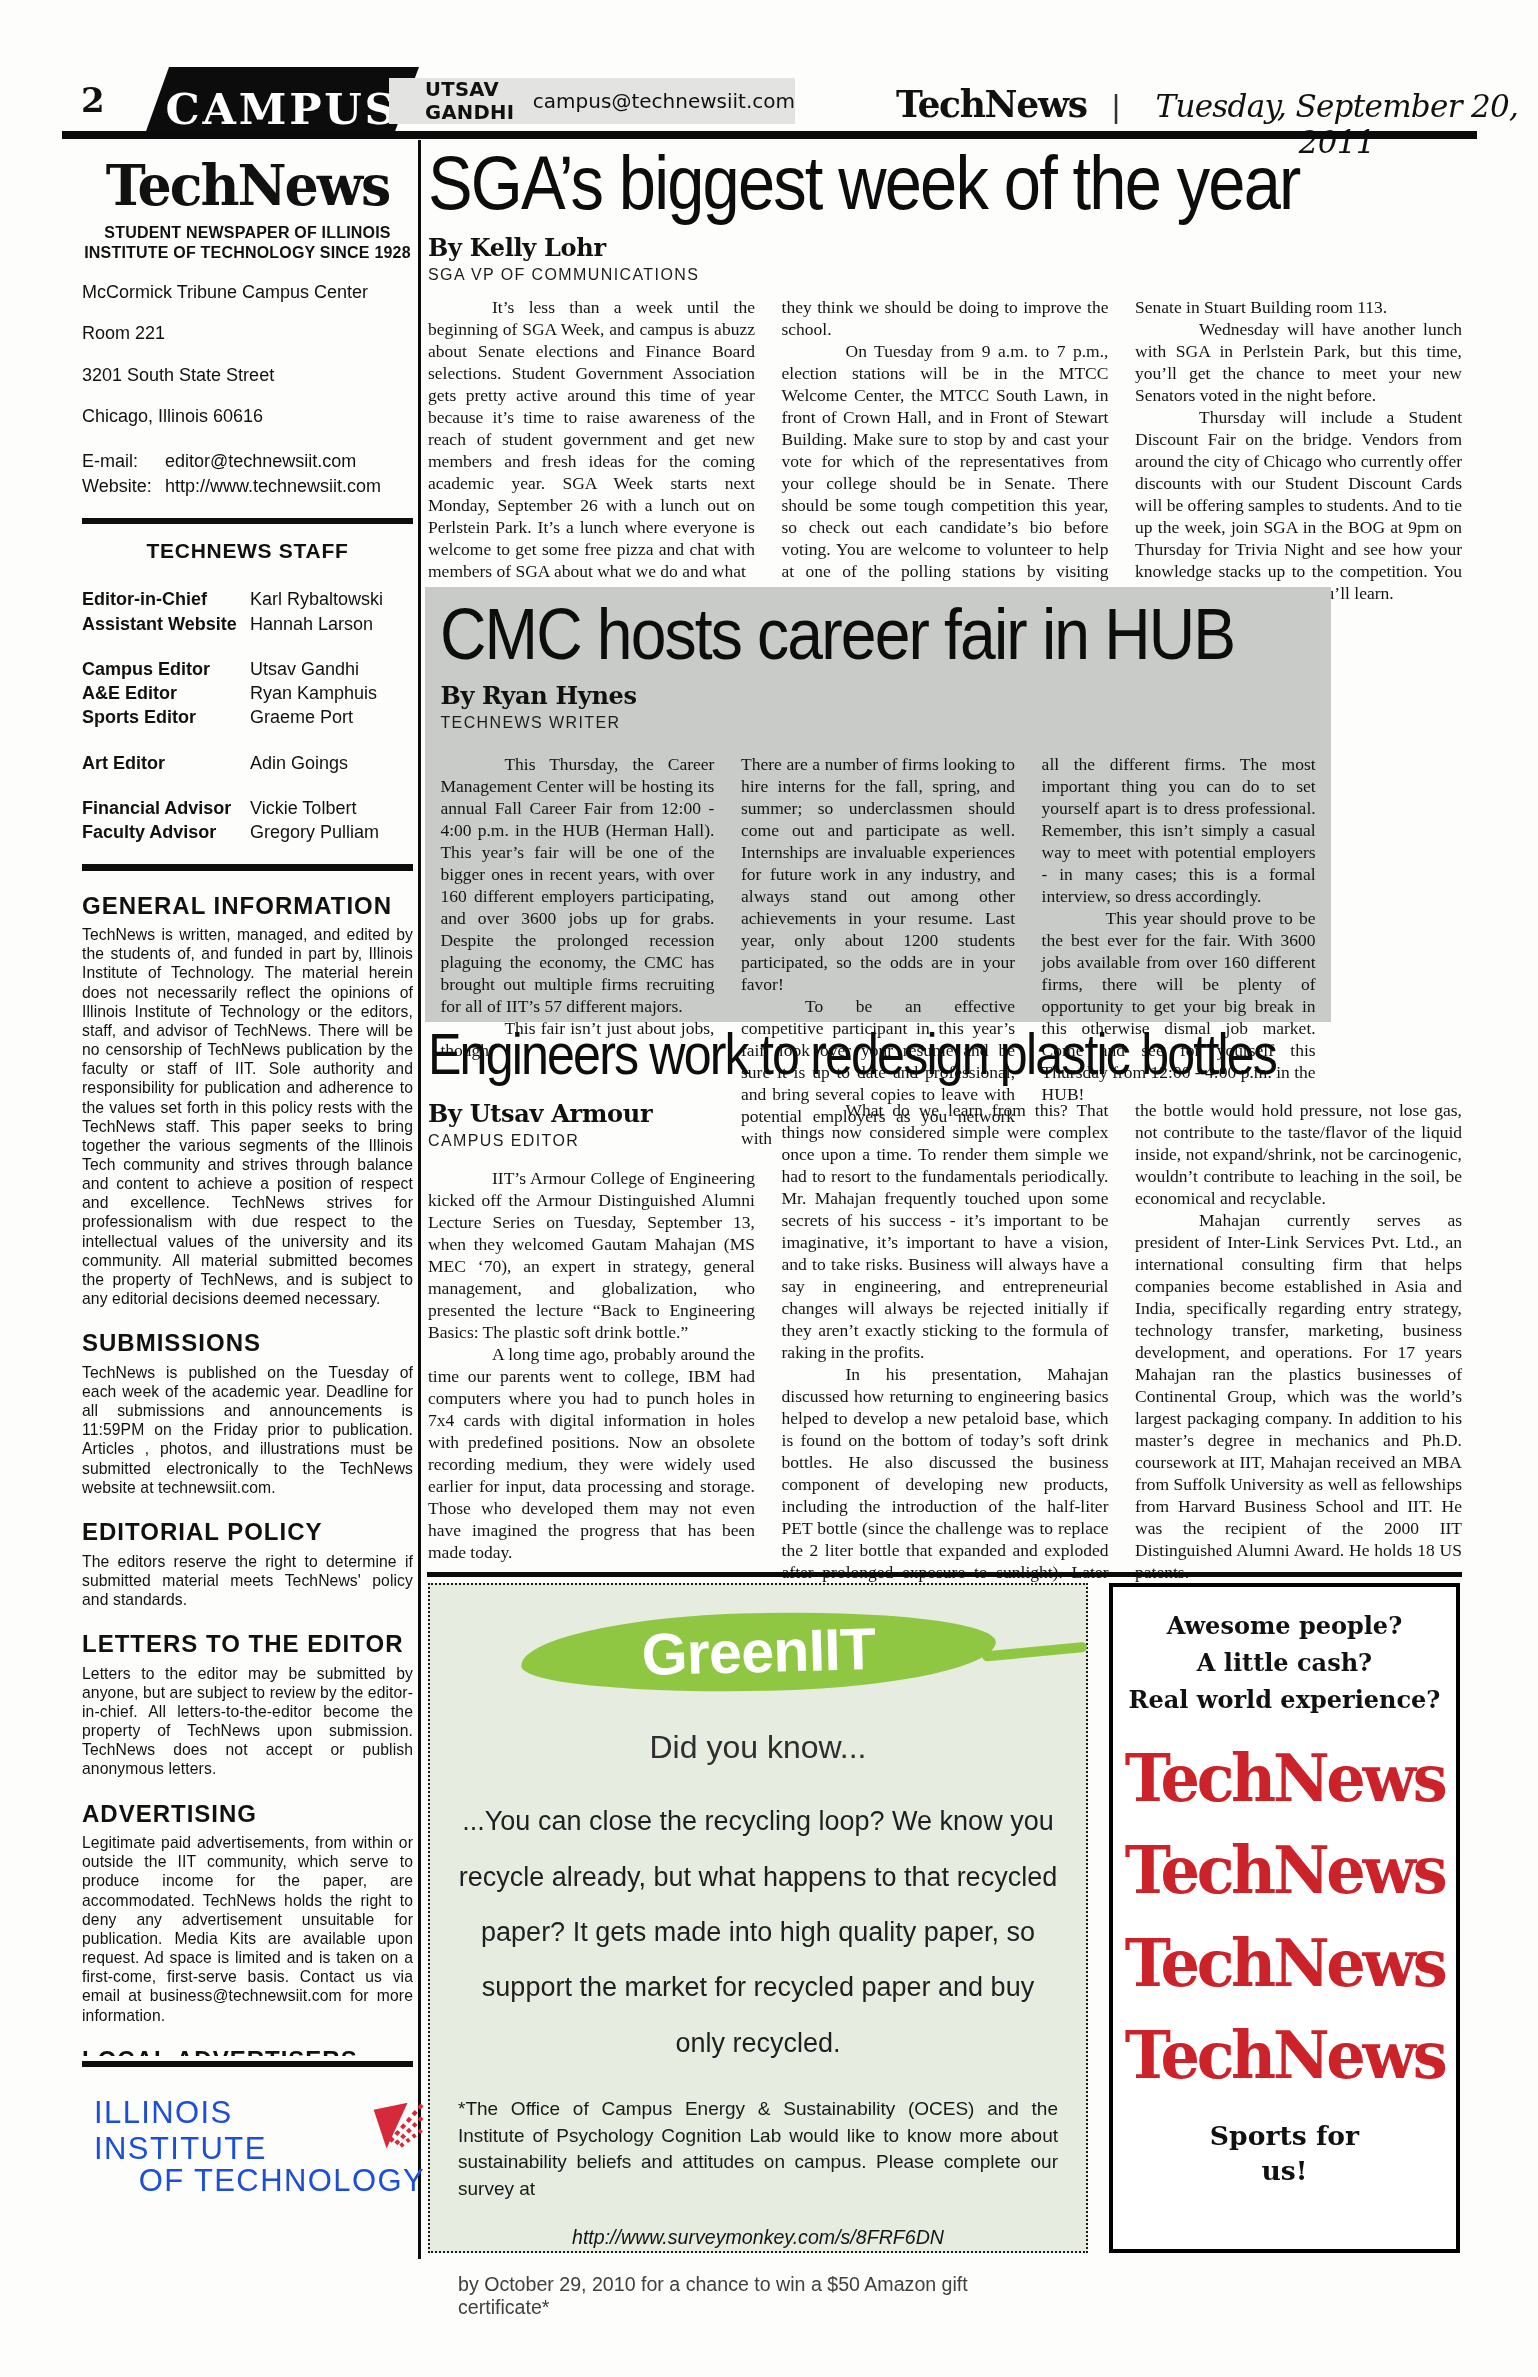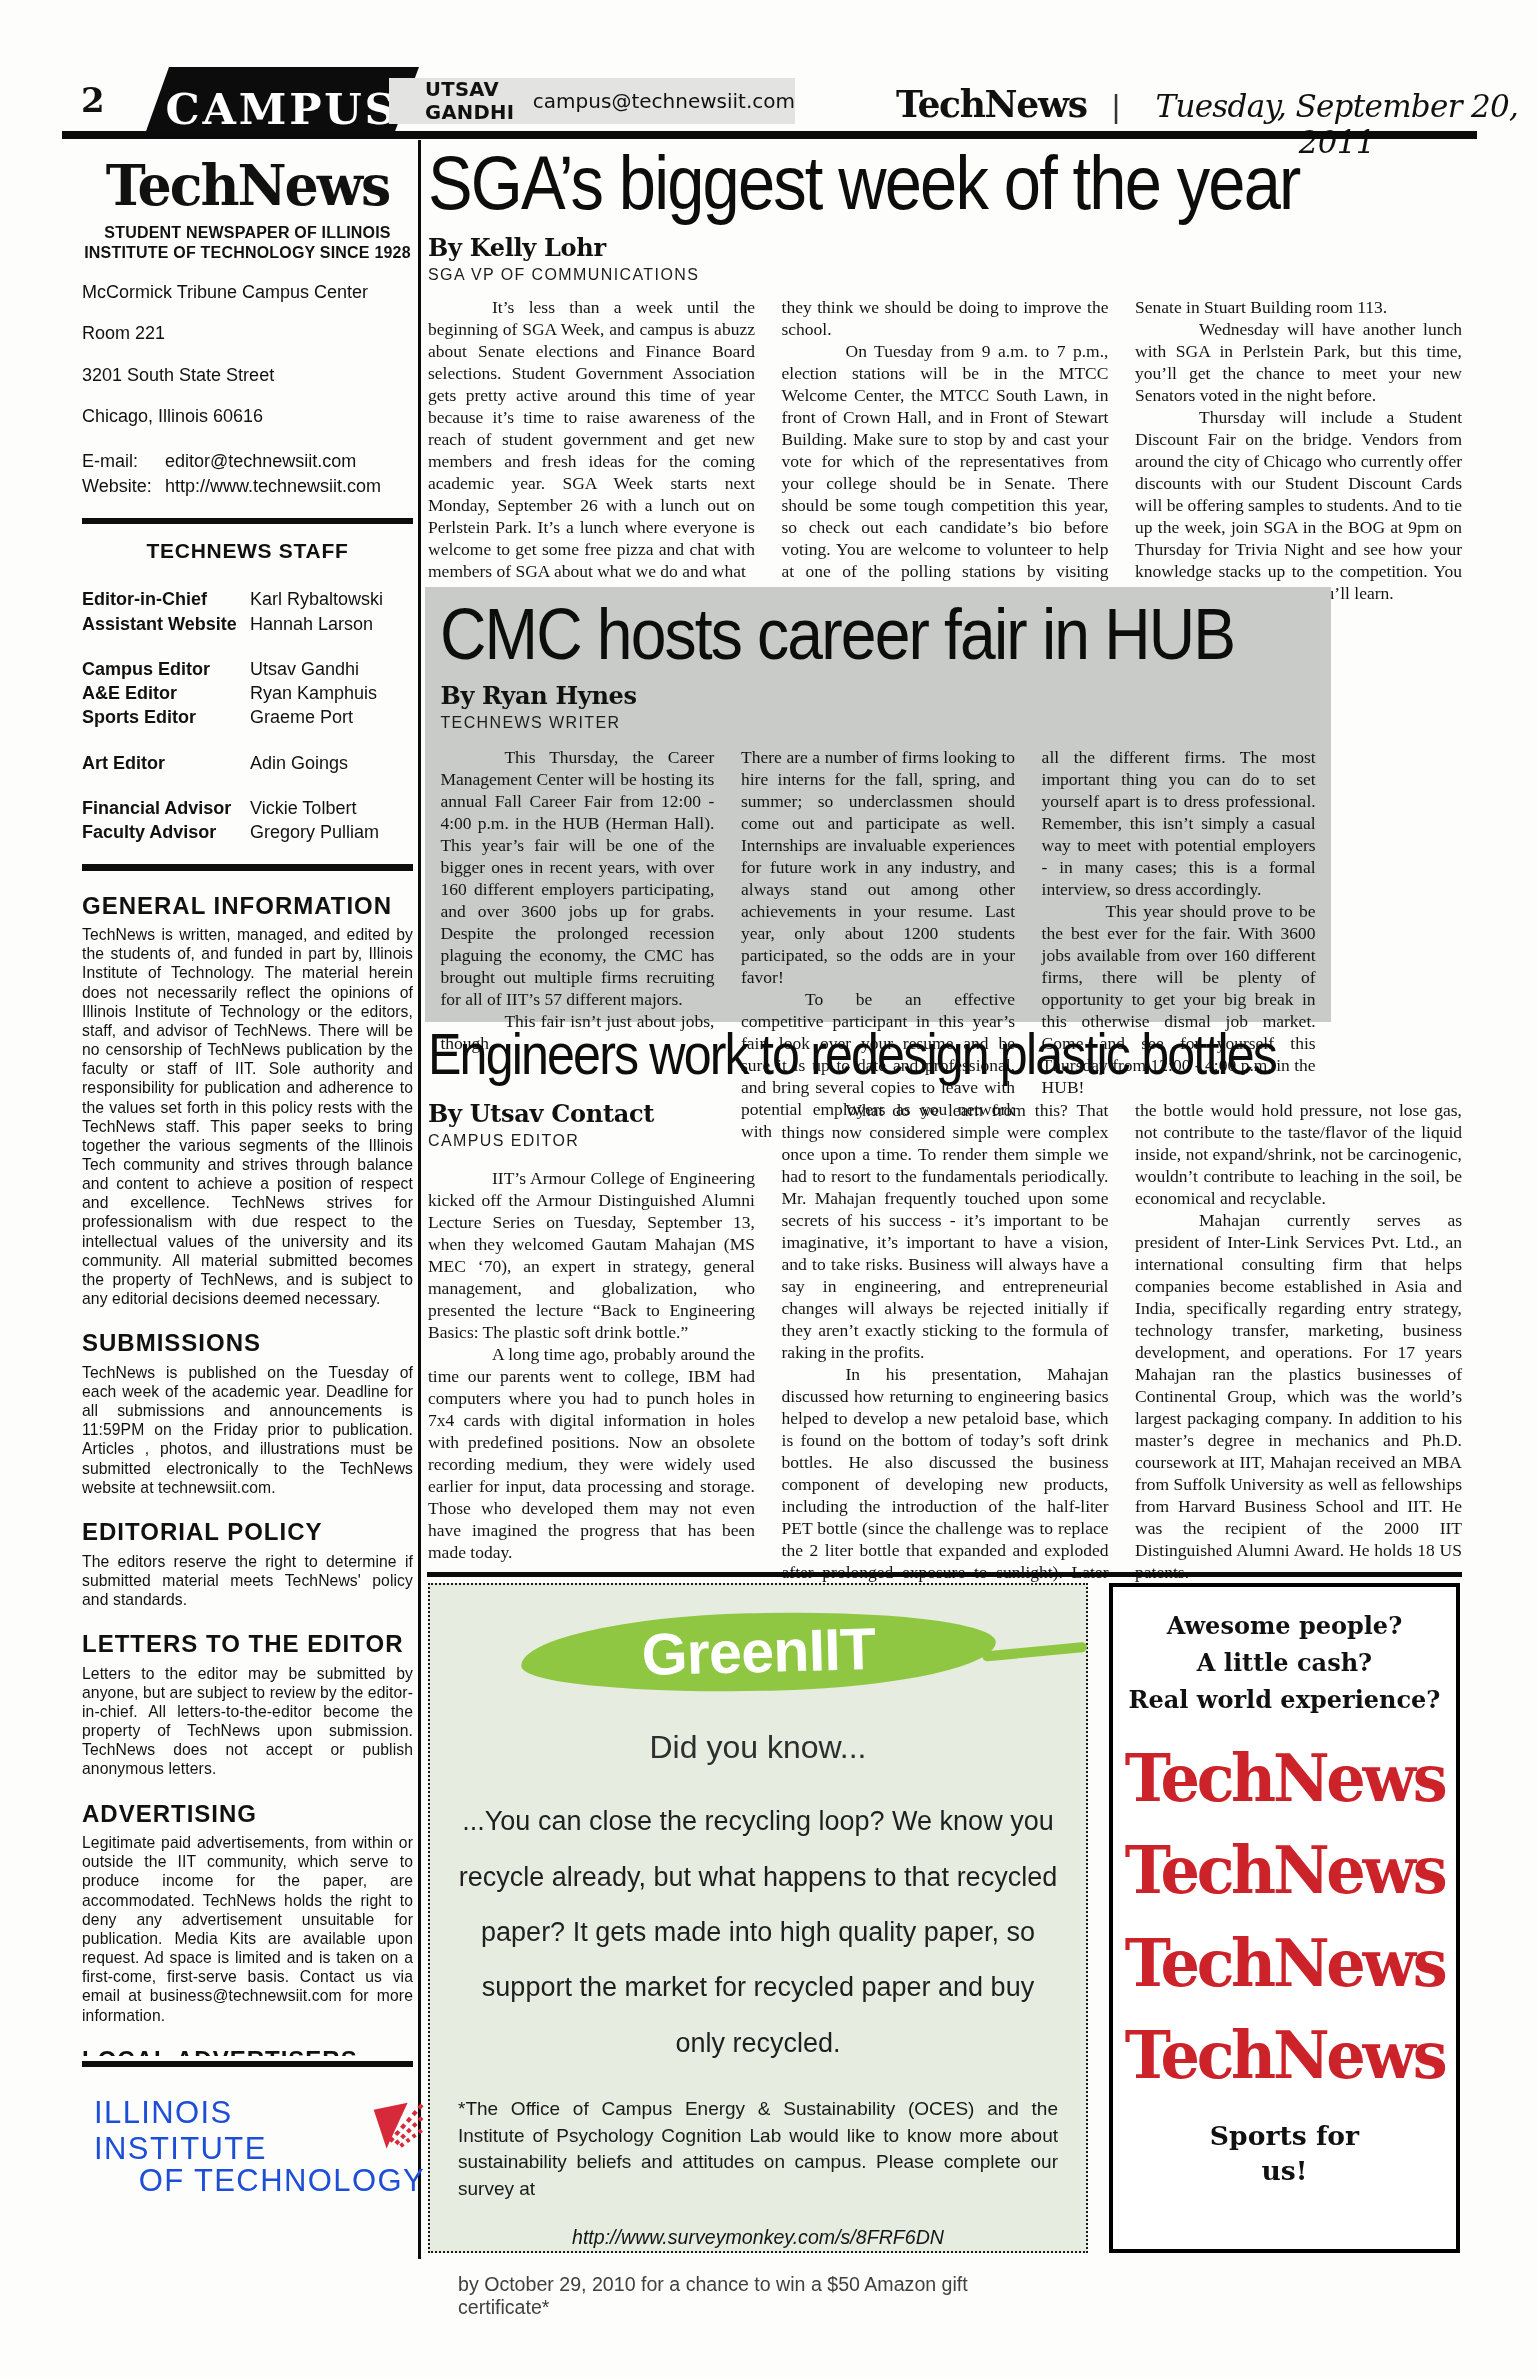--- a/index.html
+++ b/index.html
@@ -52,21 +52,21 @@
   .copy p{margin:0;}
   .copy p.ind{text-indent:64px;}
 
   #sga{left:428px;top:144px;width:1034px;}
   #sga .byline{margin-top:11.2px;}
   #sga .cols{margin-top:12.6px;}
 
   #cmc{left:425px;top:587px;width:906px;height:435px;background:#c9cbc8;box-sizing:border-box;padding:7px 15.4px 0;}
   #cmc .headline{font-size:73px;margin-top:2.8px;}
   #cmc .byline{margin-top:9.8px;}
-  #cmc .cols{margin-top:14px;}
+  #cmc .cols{margin-top:21px;}
 
   #eng{left:428px;top:1025px;width:1034px;}
   #eng .headline{font-size:57px;}
   #eng .cols{margin-top:15.4px;}
   #eng .eng-byline{margin-bottom:17px;}
 
   
   #ads-rule{left:427px;top:1572px;width:1035px;height:4.9px;background:#0b0b0b;}
 
   #ad-green{left:428px;top:1583px;width:660px;height:670px;box-sizing:border-box;border:2.8px dotted #1a1a1a;background:#e6ecdf;padding:24px 28px 0;}
@@ -236,21 +236,21 @@
         <p class="ind">This year should prove to be the best ever for the fair. With 3600 jobs available from over 160 different firms, there will be plenty of opportunity to get your big break in this otherwise dismal job market. Come and see for yourself this Thursday from 12:00 - 4:00 p.m. in the HUB!</p>
       </div>
   </div>
 </div>
 
 <div class="abs" id="eng">
   <div class="headline">Engineers work to redesign plastic bottles</div>
   <div class="cols">
     <div class="col">
       <div class="eng-byline">
-        <div class="byline-name">By Utsav Contact</div>
+        <div class="byline-name">By Utsav Armour</div>
         <div class="byline-role">CAMPUS EDITOR</div>
       </div>
       <div class="copy">
           <p class="ind">IIT’s Armour College of Engineering kicked off the Armour Distinguished Alumni Lecture Series on Tuesday, September 13, when they welcomed Gautam Mahajan (MS MEC ‘70), an expert in strategy, general management, and globalization, who presented the lecture “Back to Engineering Basics: The plastic soft drink bottle.”</p>
           <p class="ind">A long time ago, probably around the time our parents went to college, IBM had computers where you had to punch holes in 7x4 cards with digital information in holes with predefined positions. Now an obsolete recording medium, they were widely used earlier for input, data processing and storage. Those who developed them may not even have imagined the progress that has been made today.</p>
         </div>
     </div>
     <div class="col copy">
         <p class="ind">What do we learn from this? That things now considered simple were complex once upon a time. To render them simple we had to resort to the fundamentals periodically. Mr. Mahajan frequently touched upon some secrets of his success - it’s important to be imaginative, it’s important to have a vision, and to take risks. Business will always have a say in engineering, and entrepreneurial changes will always be rejected initially if they aren’t exactly sticking to the formula of raking in the profits.</p>
         <p class="ind">In his presentation, Mahajan discussed how returning to engineering basics helped to develop a new petaloid base, which is found on the bottom of today’s soft drink bottles. He also discussed the business component of developing new products, including the introduction of the half-liter PET bottle (since the challenge was to replace the 2 liter bottle that expanded and exploded after prolonged exposure to sunlight). Later challenges included ensuring</p>

